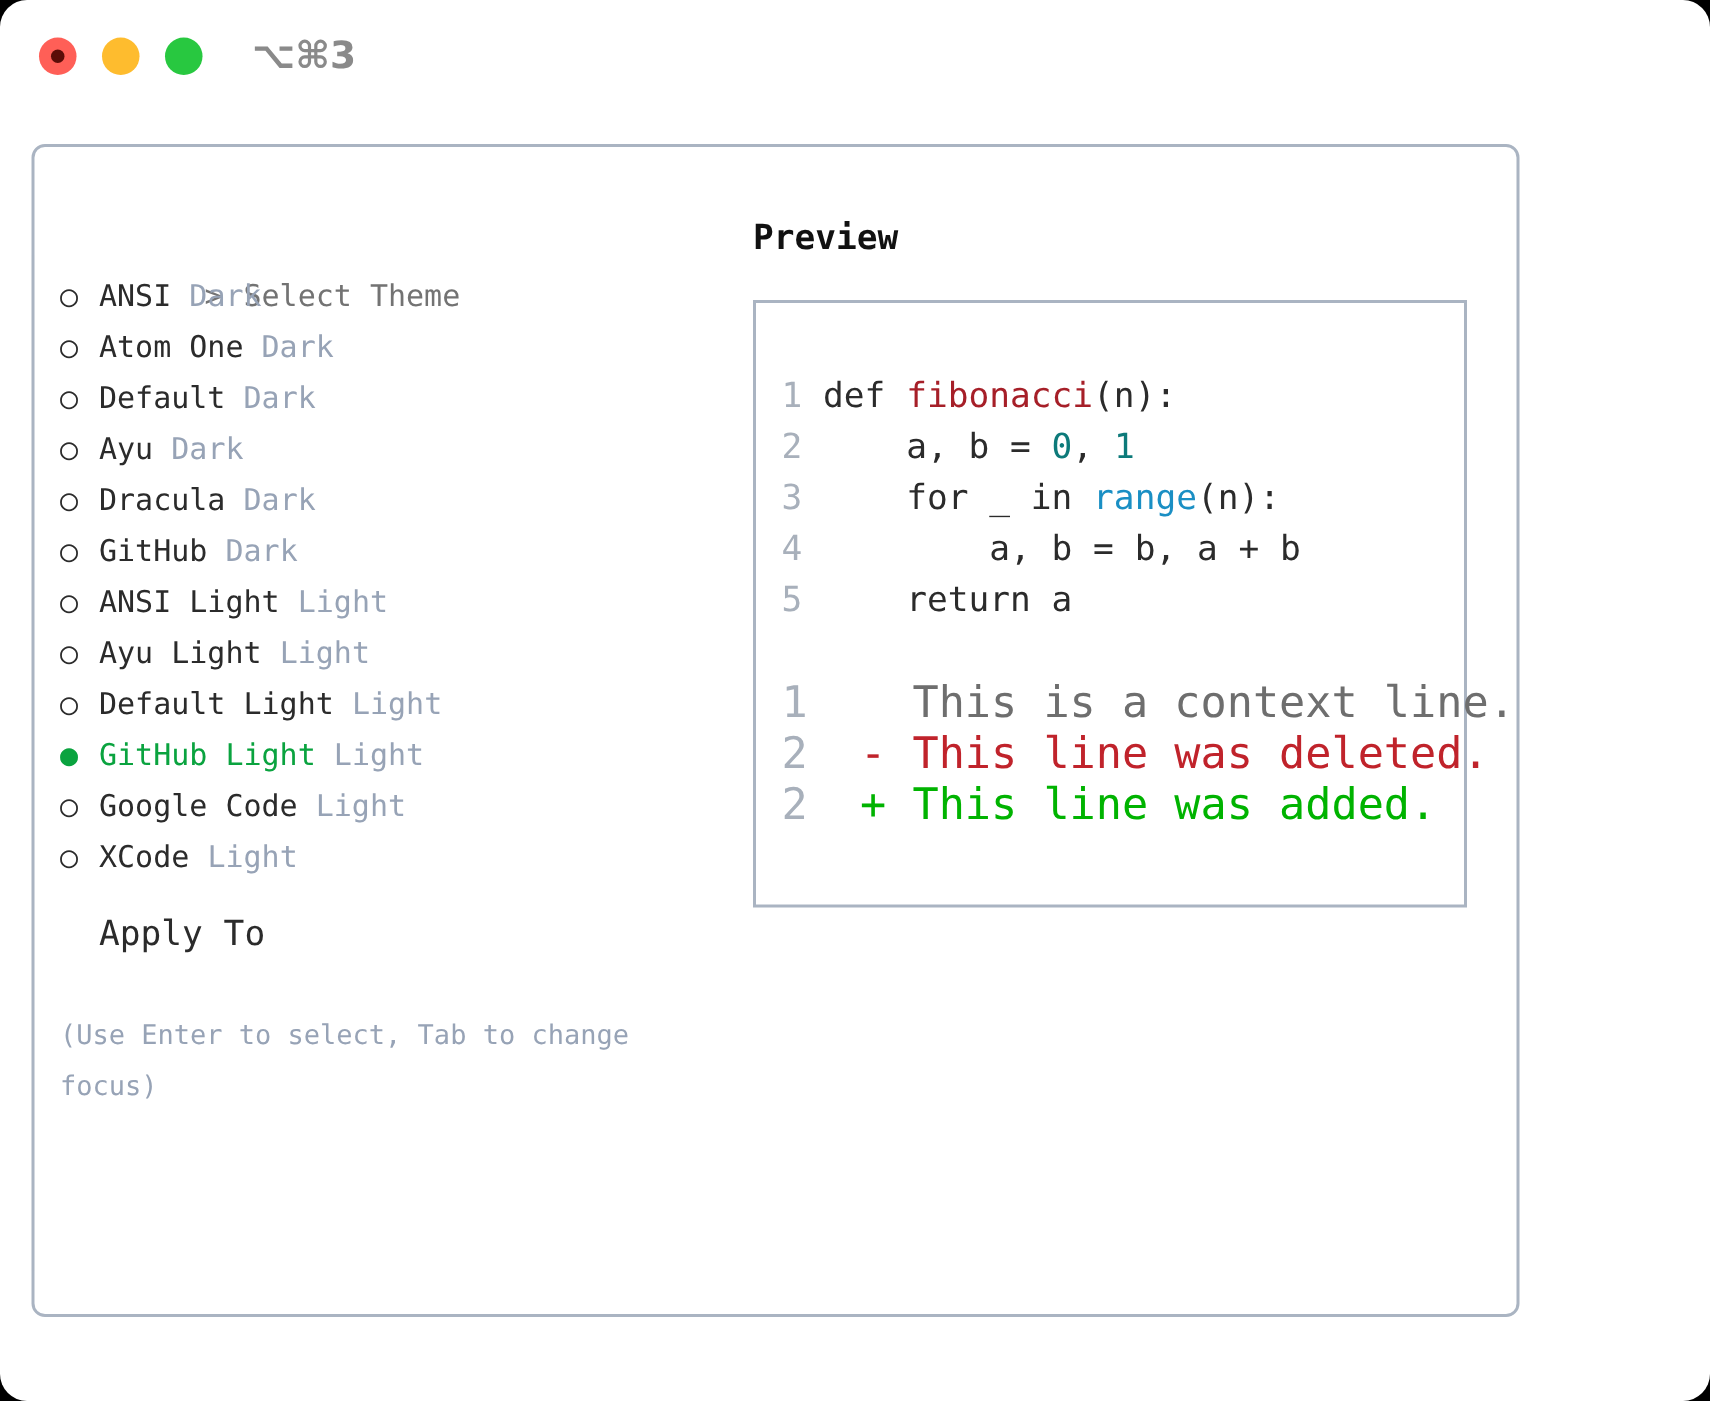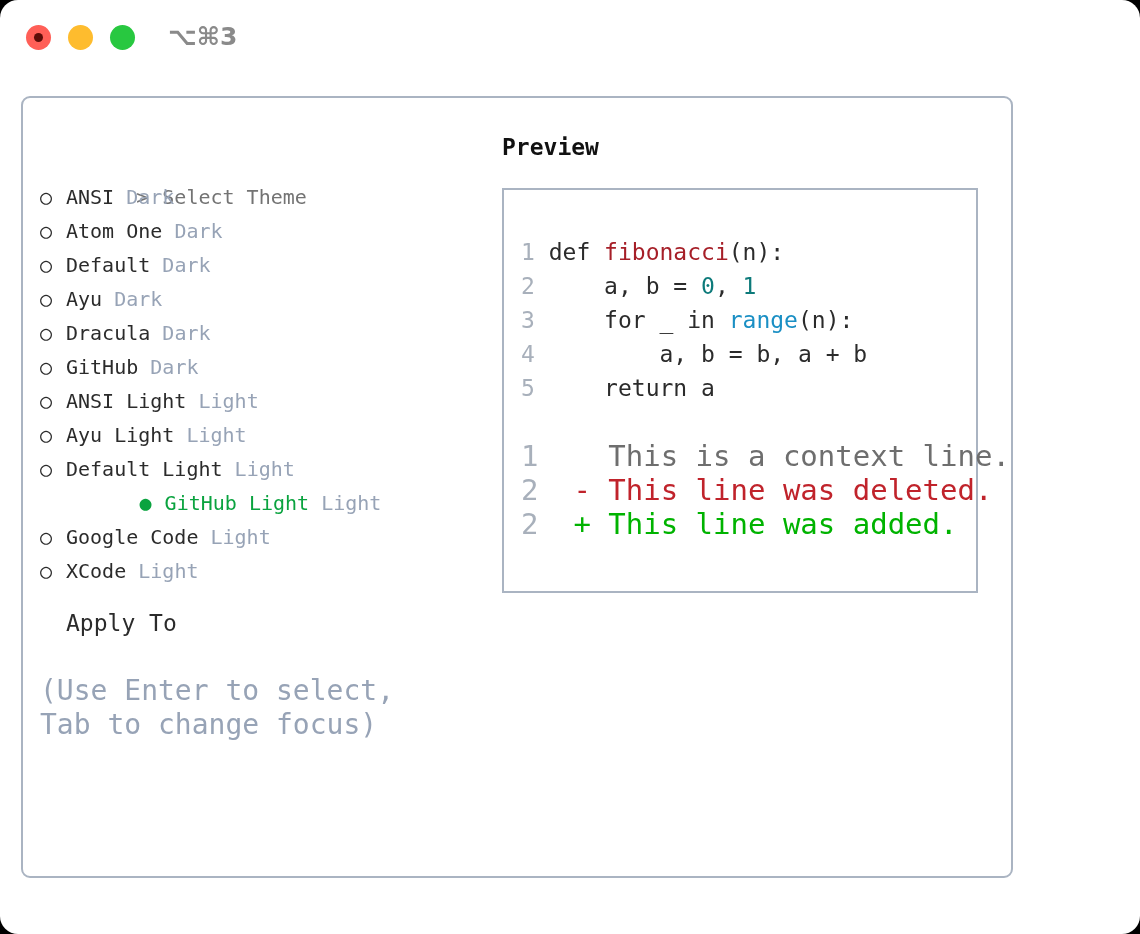--- a/index.html
+++ b/index.html
@@ -104,49 +104,49 @@
   .row .bullet {
     display: inline-block;
     width: 26px;
     white-space: pre;
   }
   .section-head {
     font-weight: normal;
     color: #737373;
   }
   .variant { color: #97a3b6; }
-  .row.selected { color: #0aa33f; text-align: center; }
+  .row.selected { color: #0aa33f; }
   .row.selected .variant { color: #97a3b6; }
 
   .spacer-sm { height: 18px; }
   .spacer-md { height: 34px; }
 
   .apply-head {
     height: 34px;
     line-height: 34px;
     font-size: 23px;
     color: #2b2b2b;
     padding-left: 26px;
     white-space: pre;
     font-weight: normal;
   }
 
   .hint {
-    font-size: 28px;
+    font-size: 18px;
     line-height: 34px;
     color: #97a3b6;
     width: 400px;
     white-space: normal;
   }
 
   
   .right-col {
     position: absolute;
     left: 479px;
-    top: 32px;
+    top: 44px;
   }
   .preview-title {
     font-size: 23px;
     font-weight: bold;
     color: #111111;
     line-height: 34px;
     white-space: pre;
   }
   .preview-box {
     margin-top: 24px;

